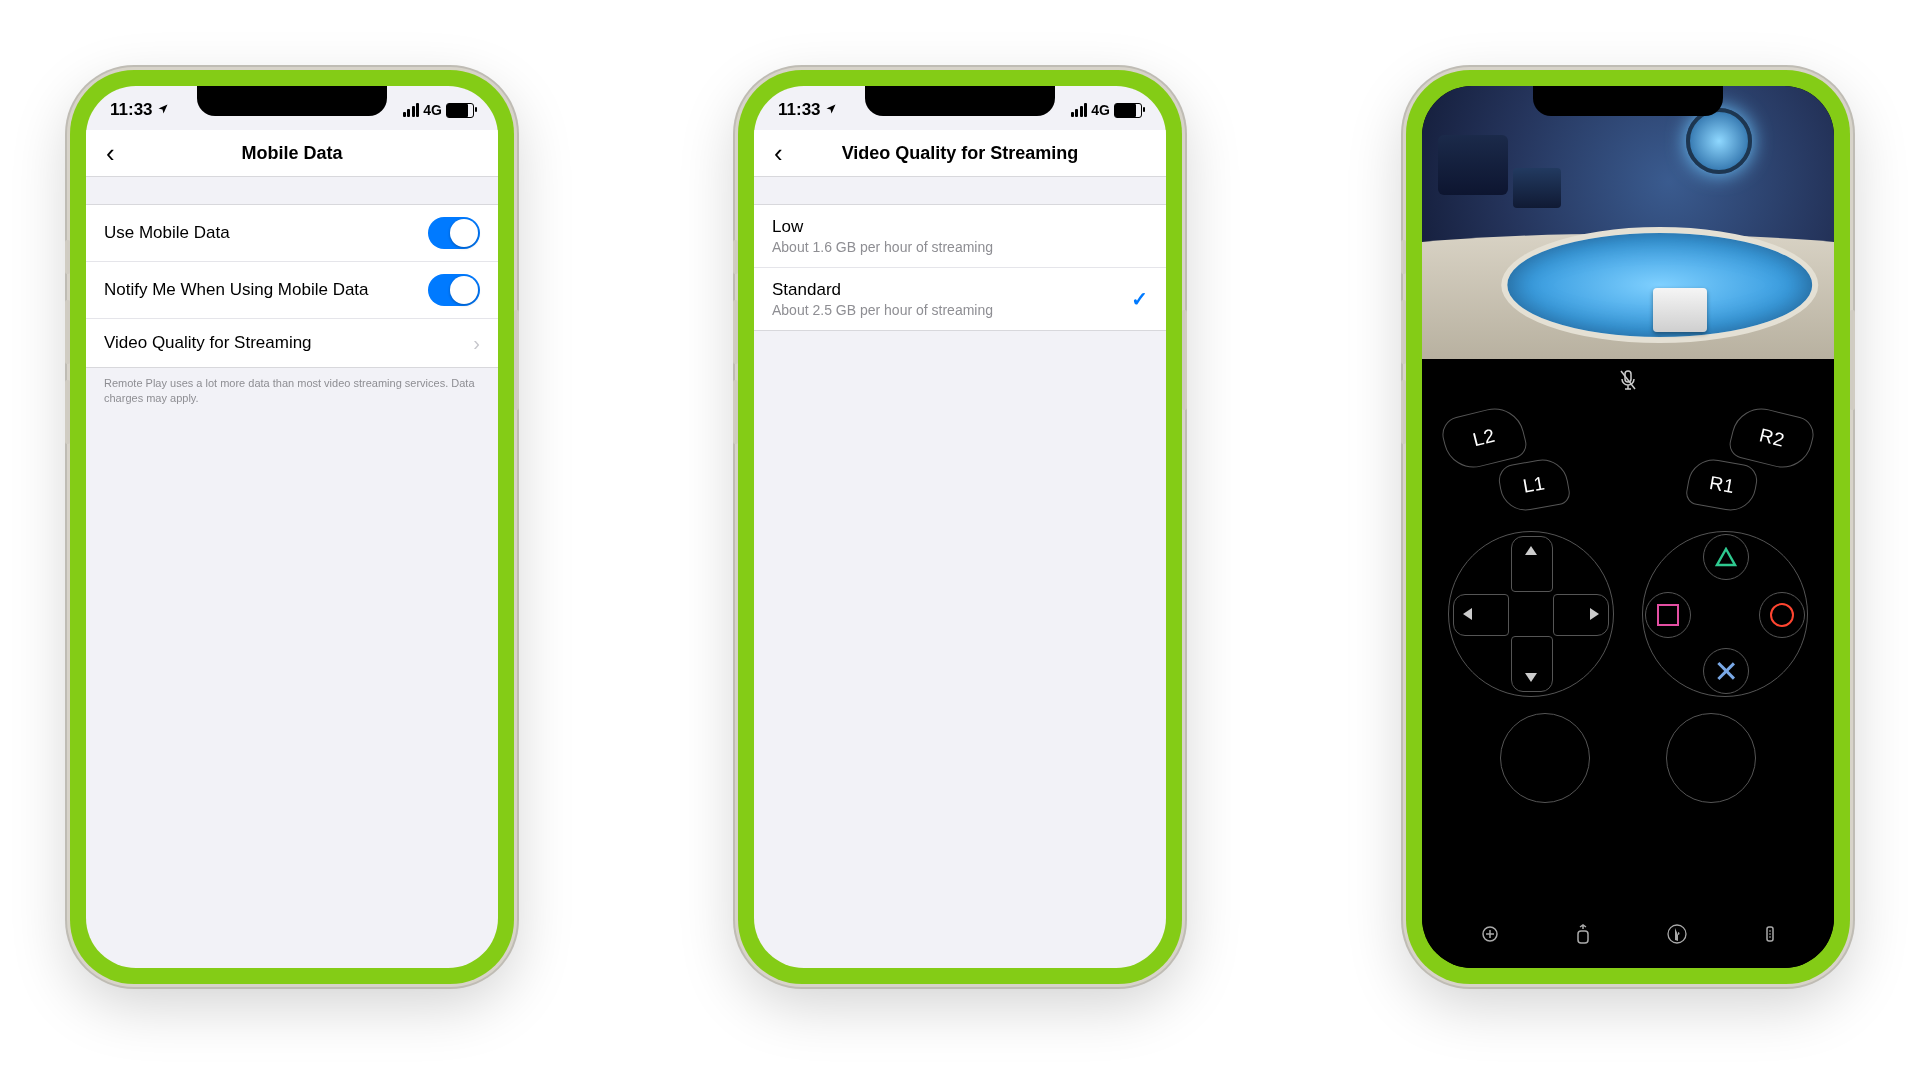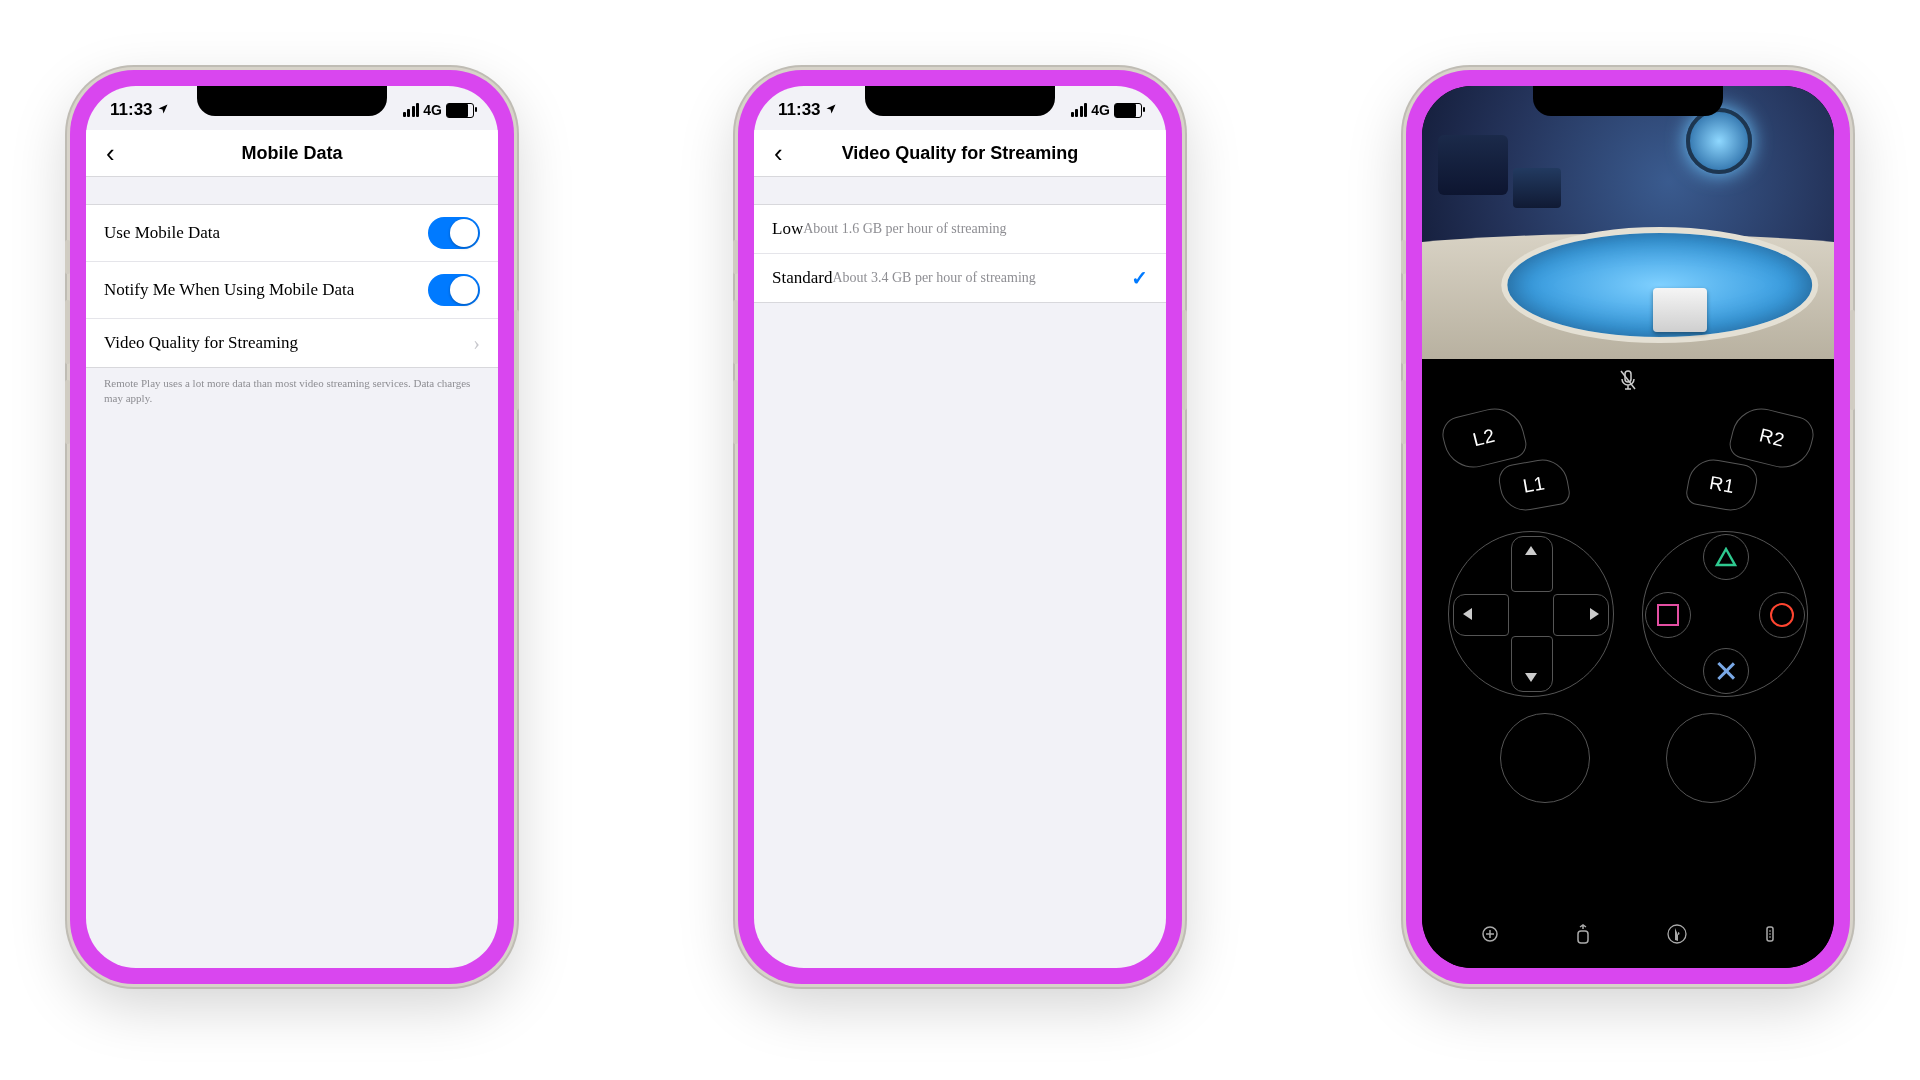--- a/index.html
+++ b/index.html
@@ -1,17 +1,17 @@
 <!DOCTYPE html>
 <html><head>
 <meta charset="utf-8">
 <style>
   html,body{margin:0;padding:0;width:1920px;height:1080px;background:#fff;font-family:-apple-system,BlinkMacSystemFont,"Helvetica Neue",Arial,sans-serif;}
   .stage{position:relative;width:1920px;height:1080px;}
-  .phone{position:absolute;top:70px;width:444px;height:914px;border-radius:64px;background:#d946ef;box-shadow:0 0 0 3px #d7d3c9,0 0 0 5px #bfbcb4,0 20px 60px rgba(0,0,0,0.18);padding:16px;box-sizing:border-box;}
+  .phone{position:absolute;top:70px;width:444px;height:914px;border-radius:64px;background:#84cc16;box-shadow:0 0 0 3px #d7d3c9,0 0 0 5px #bfbcb4,0 20px 60px rgba(0,0,0,0.18);padding:16px;box-sizing:border-box;}
   .phone-inner{width:100%;height:100%;border-radius:50px;overflow:hidden;position:relative;background:#f2f2f7;}
   .phone.dark .phone-inner{background:#000;}
   .notch{position:absolute;top:0;left:50%;transform:translateX(-50%);width:190px;height:30px;background:#000;border-bottom-left-radius:18px;border-bottom-right-radius:18px;z-index:5;}
   .side-btn{position:absolute;background:#d0ccc2;border-radius:2px;}
   .sb-left1{left:-5px;top:170px;width:5px;height:34px;}
   .sb-left2{left:-5px;top:230px;width:5px;height:64px;}
   .sb-left3{left:-5px;top:310px;width:5px;height:64px;}
   .sb-right{right:-5px;top:240px;width:5px;height:100px;}
 
   
@@ -22,28 +22,28 @@
   .bars{display:inline-flex;align-items:flex-end;gap:1.5px;}
   .bars i{display:inline-block;width:3px;background:#000;border-radius:1px;}
   .bars i:nth-child(1){height:5px;}.bars i:nth-child(2){height:8px;}.bars i:nth-child(3){height:11px;}.bars i:nth-child(4){height:14px;}
   .batt{width:26px;height:13px;border:1.5px solid #000;border-radius:3px;position:relative;}
   .batt:after{content:"";position:absolute;right:-4px;top:3px;width:2.5px;height:5px;background:#000;border-radius:1px;}
   .batt i{display:block;height:100%;width:80%;background:#000;border-radius:1px;}
 
   
   .navhdr{position:absolute;top:44px;left:0;right:0;height:46px;background:#fff;border-bottom:1px solid #d8d8dc;display:flex;align-items:center;justify-content:center;font-size:18px;font-weight:600;color:#000;}
   .navback{position:absolute;left:10px;top:50%;transform:translateY(-50%);font-size:26px;font-weight:300;color:#000;padding:4px 10px;}
-  .content{position:absolute;top:90px;left:0;right:0;bottom:0;overflow:hidden;font-family:Liberation Serif, serif;}
+  .content{position:absolute;top:90px;left:0;right:0;bottom:0;overflow:hidden;}
   .section-gap{height:28px;}
   .cell-group{background:#fff;border-top:1px solid #d8d8dc;border-bottom:1px solid #d8d8dc;}
   .cell{display:flex;align-items:center;justify-content:space-between;padding:12px 18px;min-height:24px;position:relative;}
   .cell + .cell{border-top:1px solid #e5e5ea;}
   .cell-label{font-size:17px;color:#000;}
   .cell-sub{font-size:14px;color:#8e8e93;margin-top:2px;}
-  .cell-col{display:flex;flex-direction:row;}
+  .cell-col{display:flex;flex-direction:column;}
   .cell .chev{color:#c7c7cc;font-size:20px;font-weight:300;}
   .toggle{width:52px;height:32px;border-radius:16px;background:#007aff;position:relative;flex-shrink:0;}
   .toggle .knob{position:absolute;top:2px;right:2px;width:28px;height:28px;border-radius:50%;background:#fff;box-shadow:0 1px 3px rgba(0,0,0,0.3);}
   .footnote{font-size:11px;color:#8e8e93;padding:8px 18px;line-height:1.35;}
   .check{color:#007aff;font-size:20px;font-weight:600;}
 
   
   .rp-video{position:relative;width:100%;height:31%;overflow:hidden;}
   .rp-video .sky{position:absolute;inset:0;background:radial-gradient(circle at 60% 35%, #3a5b8f 0%, #24335a 55%, #0f1630 100%);}
   .rp-floor{position:absolute;bottom:0;left:0;right:0;height:46%;background:linear-gradient(#d8d2c4,#b8b1a0);clip-path:ellipse(140% 100% at 50% 100%);}
@@ -191,21 +191,21 @@
       <div class="cell-group">
         <div class="cell">
           <div class="cell-col">
             <span class="cell-label">Low</span>
             <span class="cell-sub">About 1.6 GB per hour of streaming</span>
           </div>
         </div>
         <div class="cell">
           <div class="cell-col">
             <span class="cell-label">Standard</span>
-            <span class="cell-sub">About 3.4 GB per hour of streaming</span>
+            <span class="cell-sub">About 2.5 GB per hour of streaming</span>
           </div>
           <span class="check">✓</span>
         </div>
       </div>
     </div>
   </div>
 </div>
 
 <div class="phone dark" style="left:1406px;">
   <span class="side-btn sb-left1"></span>

